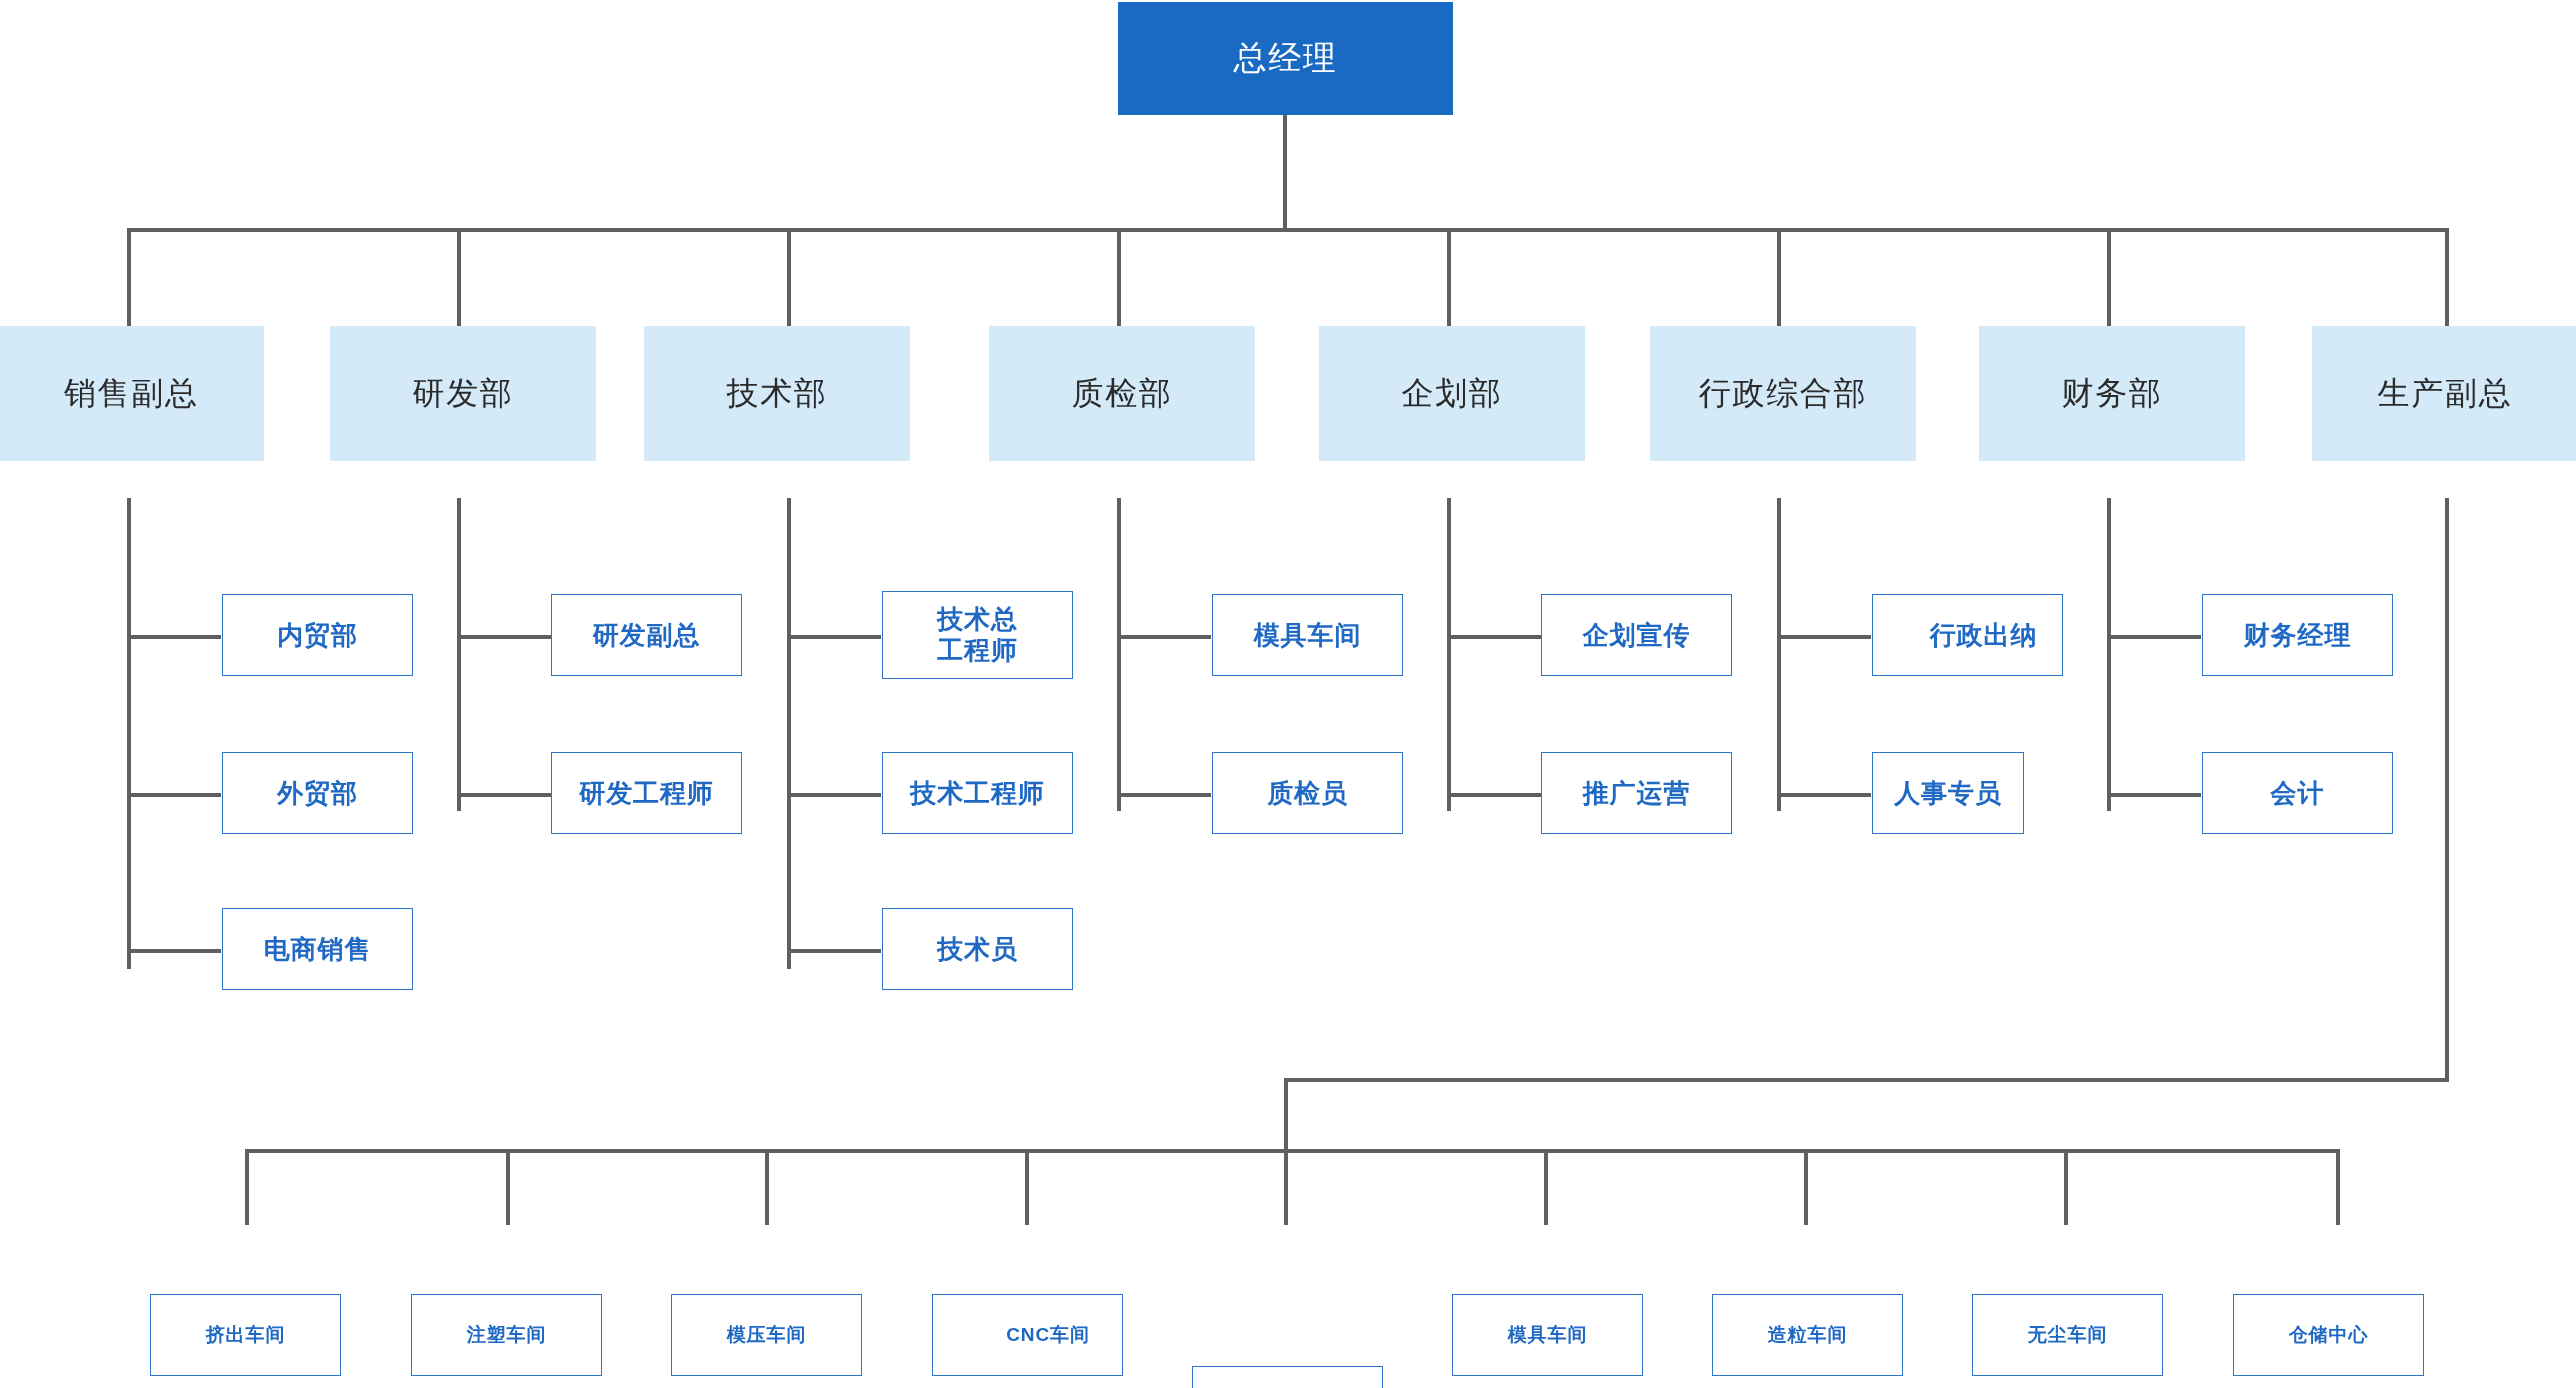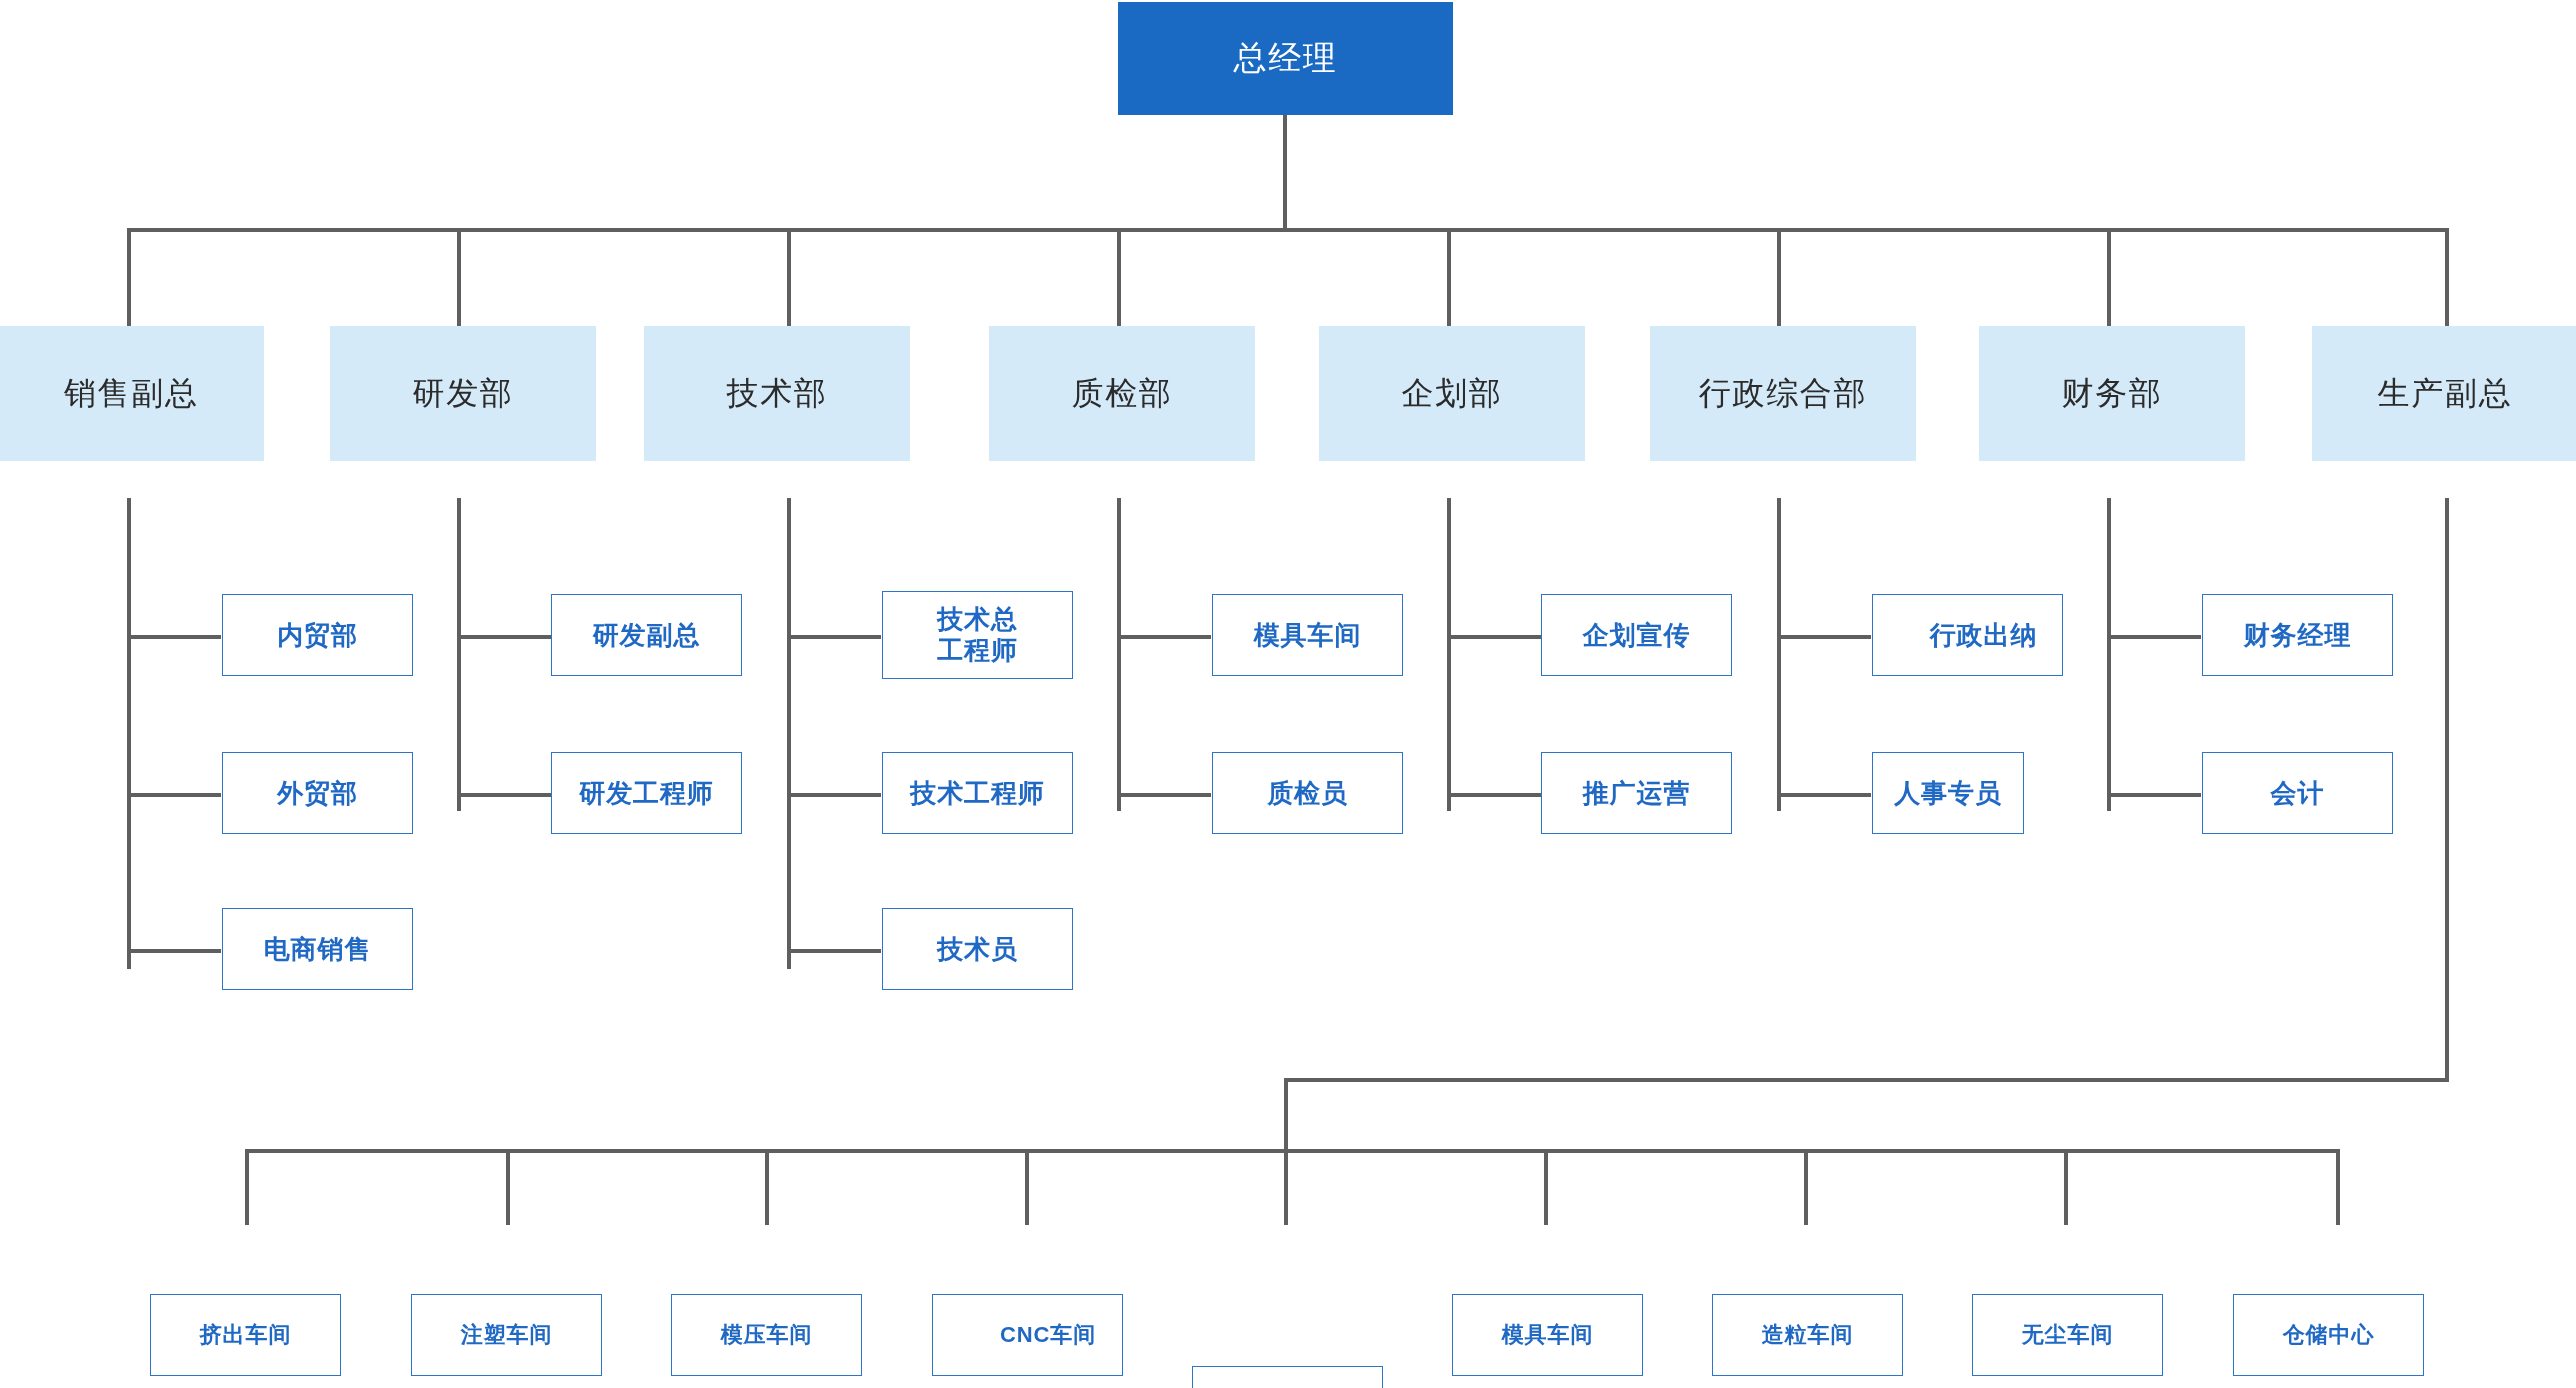--- a/index.html
+++ b/index.html
@@ -53,21 +53,21 @@
     border: 1.7px solid #2e75c8;
     color: #1f69c4;
     font-size: 26px;
     font-weight: bold;
     letter-spacing: 0.9px;
   }
   .node-shop {
     background: #ffffff;
     border: 1.7px solid #2e75c8;
     color: #1f69c4;
-    font-size: 22px;
+    font-size: 19px;
     font-weight: bold;
     letter-spacing: 0.9px;
   }
   .node-sub span, .node-shop span, .node-dept span, .node-root span {
     display: block;
     white-space: pre-line;
   }
 </style>
 </head>
 <body>

